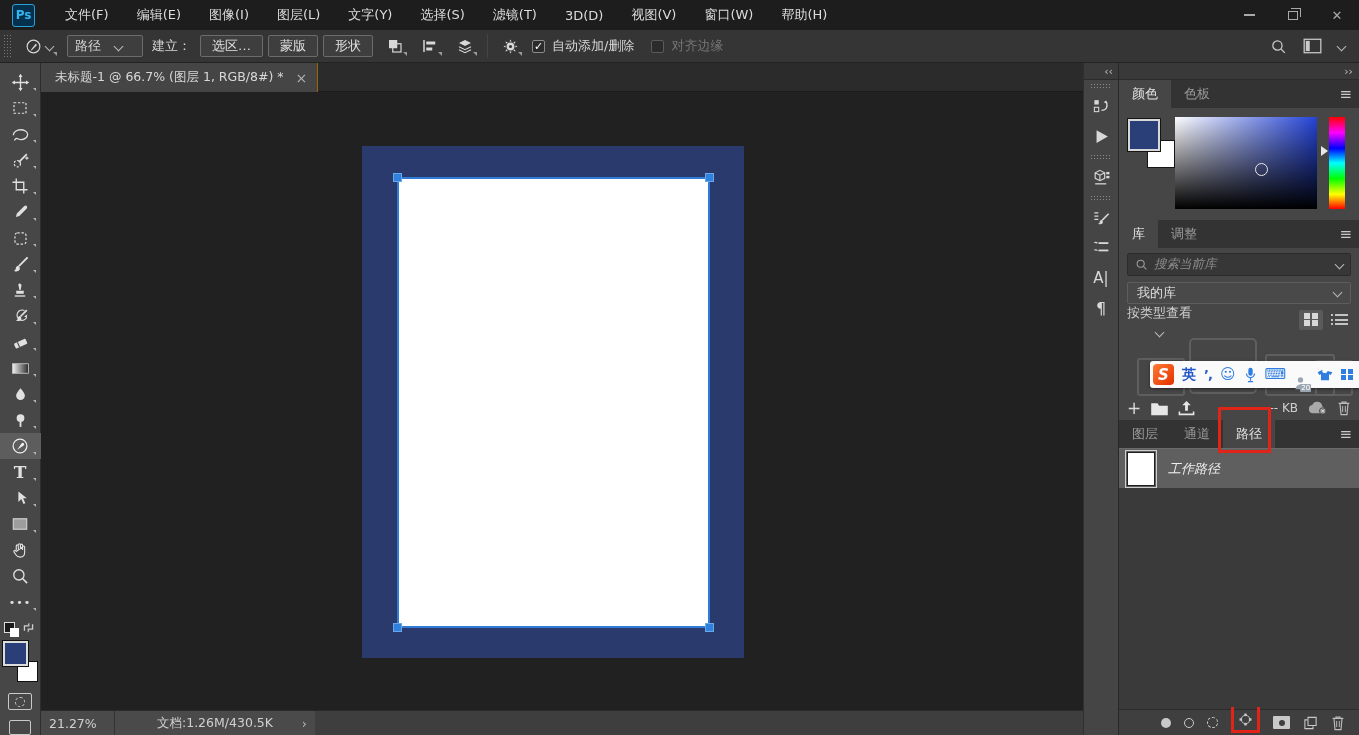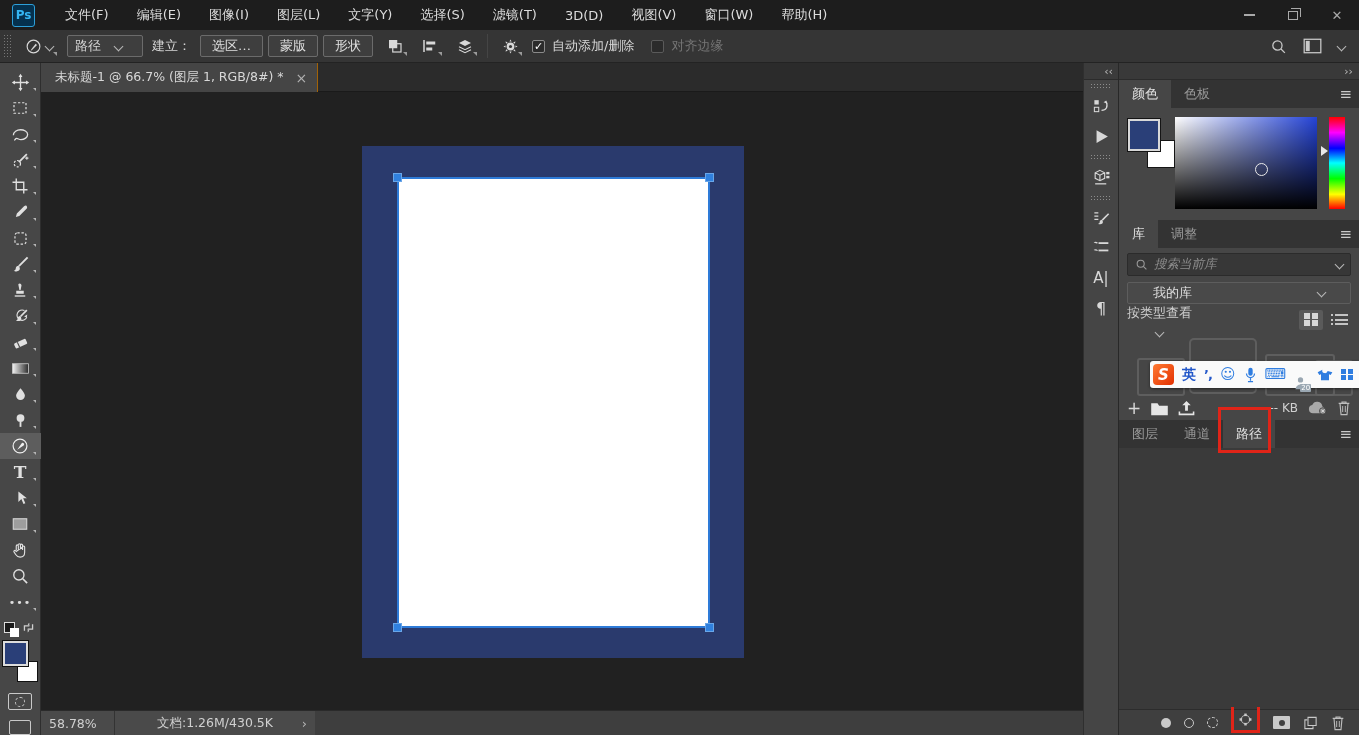--- a/index.html
+++ b/index.html
@@ -129,21 +129,21 @@
      background:linear-gradient(to bottom,#f00 0%,#f0f 17%,#00f 34%,#0ff 50%,#0f0 67%,#ff0 84%,#f00 100%); }
   .hue-slider { position:absolute; left:-8px; top:29px; width:0; height:0;
      border-top:5px solid transparent; border-bottom:5px solid transparent; border-left:7px solid #e8e8e8; }
 
   .lib-body { background:#3c3c3c; flex:none; position:relative; }
   .lib-row { margin:5px 8px 0 8px; height:23px; display:flex; align-items:center; gap:6px; }
   .search-box { flex:1; height:23px; background:#373737; border:1px solid #2b2b2b; border-radius:2px;
                 display:flex; align-items:center; gap:6px; padding:0 7px; }
   .search-ph { flex:1; color:#8e8e8e; font-style:italic; font-size:12.5px; }
   .lib-select { flex:1; height:22px; background:#494949; border:1px solid #5d5d5d; border-radius:2px;
-                display:flex; align-items:center; padding:0 25px; gap:4px; color:#dedede; }
+                display:flex; align-items:center; padding:0 9px; gap:4px; color:#dedede; }
   .viewby { display:flex; align-items:center; gap:7px; color:#cfcfcf;flex-direction:column; }
   .view-btn { width:24px; height:20px; border-radius:2px; display:flex; align-items:center;
               justify-content:center; gap:1.5px; }
   .view-btn.active { background:#5a5a5a; }
   .gridglyph { display:grid; grid-template-columns:6px 6px; grid-gap:1.5px; }
   .gridglyph i { width:6px; height:6px; background:#d8d8d8; }
   .listglyph { display:flex; flex-direction:column; gap:2.5px; }
   .listglyph i { width:13px; height:2px; background:#c4c4c4; position:relative; }
   .listglyph i::before { content:""; position:absolute; left:-4px; top:0; width:2px; height:2px; background:#c4c4c4; }
   .empty-area { height:66px; position:relative; }
@@ -433,21 +433,21 @@
     <div class="artboard">
       <div class="shape">
         <span class="anchor" style="left:-5px;top:-5px"></span>
         <span class="anchor" style="right:-5px;top:-5px"></span>
         <span class="anchor" style="left:-5px;bottom:-5px"></span>
         <span class="anchor" style="right:-5px;bottom:-5px"></span>
       </div>
     </div>
   </div>
   <div class="statusbar">
-    <div class="zoom-box">58.78%</div>
+    <div class="zoom-box">21.27%</div>
     <div class="doc-box">
       <span>文档:1.26M/430.5K</span>
       <span class="chevr">›</span>
     </div>
   </div>
 </div>
 
 <div class="abs dockstrip">
   <div class="dock-top">‹‹</div>
   <div class="grip"></div>
@@ -591,20 +591,24 @@
         </svg>
     </div>
   </div>
 
   <div class="paths-sec">
     <div class="ptabs">
       <div class="ptab">图层</div>
       <div class="ptab">通道</div>
       <div class="ptab active">路径</div>
       <div class="pmenu">≡</div>
+    </div>
+    <div class="workpath-row">
+      <div class="wp-thumb"></div>
+      <span class="wp-label">工作路径</span>
     </div>
     <div class="paths-body"></div>
     <div class="paths-footer">
       <span class="pf-fill"></span>
       <span class="pf-stroke"></span>
       <span class="pf-dash"></span>
       <span class="red-bracket">
         <svg width="15" height="15" viewBox="0 0 24 24">
             <circle cx="12" cy="12" r="6.5" fill="none" stroke="#c9c9c9" stroke-width="1.5"></circle>
             <rect x="10" y="2.5" width="4" height="4" fill="#c9c9c9"></rect>

